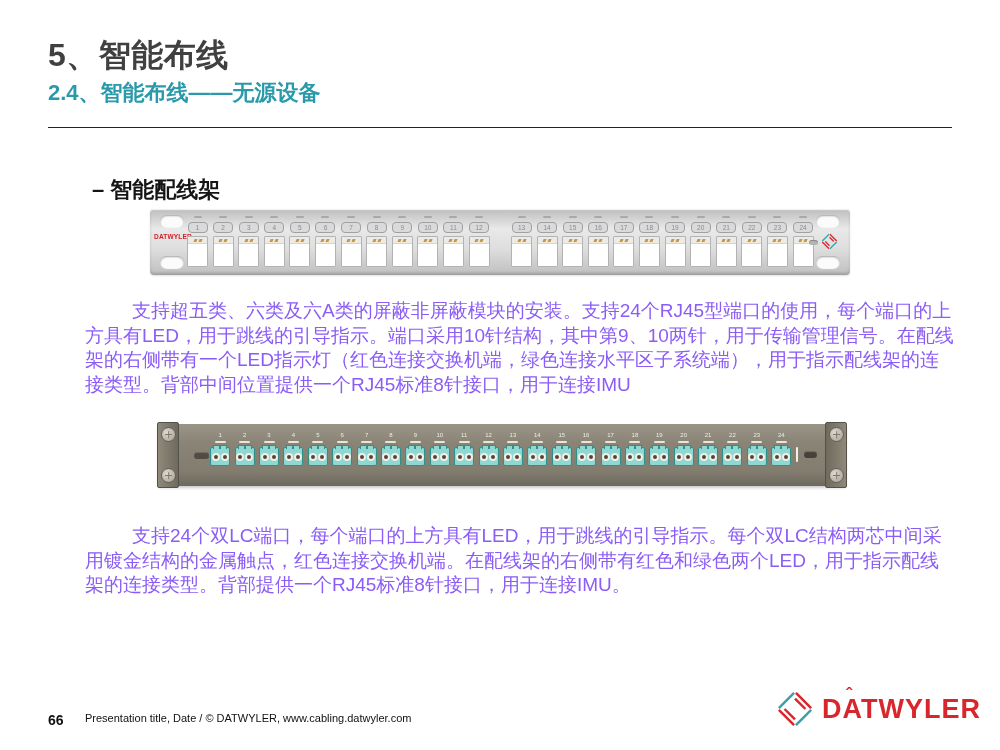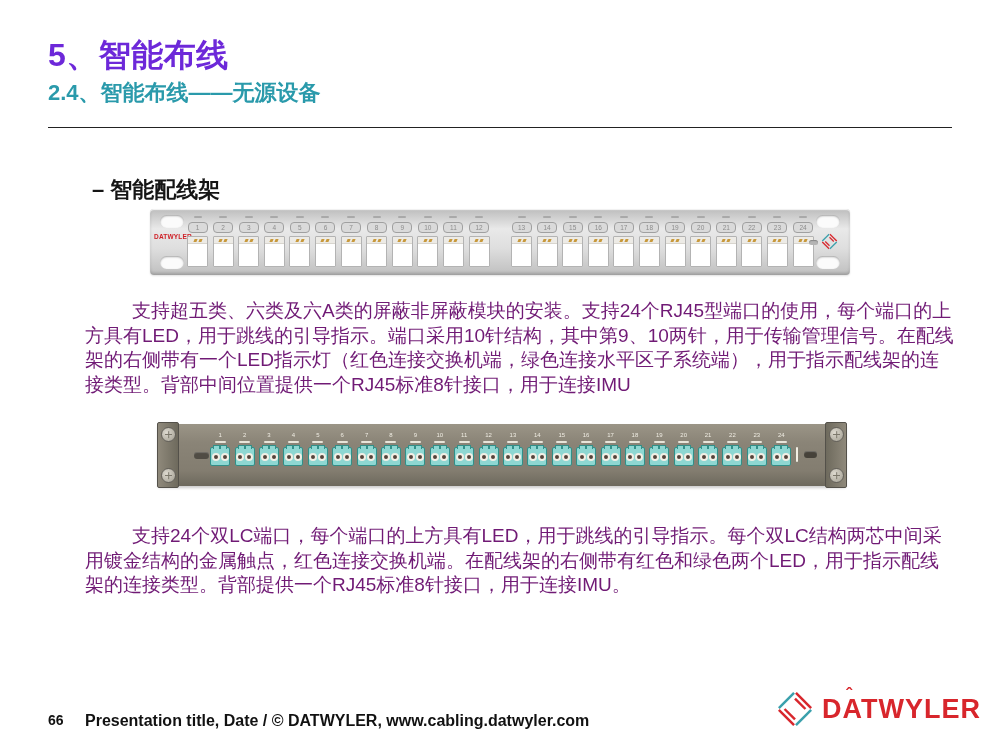--- a/index.html
+++ b/index.html
@@ -1,27 +1,27 @@
 <!DOCTYPE html>
 <html><head>
 <meta charset="utf-8">
 <style>
   html,body{margin:0;padding:0;background:#777;}
   .slide{
     position:relative;width:1000px;height:750px;background:#ffffff;
     font-family:"Liberation Sans","DejaVu Sans",sans-serif;overflow:hidden;
   }
   
-  .title{position:absolute;left:48px;top:34px;font-size:32px;font-weight:700;color:#6d28d9;letter-spacing:0.5px;}
+  .title{position:absolute;left:48px;top:34px;font-size:32px;font-weight:700;color:#404040;letter-spacing:0.5px;}
   .subtitle{position:absolute;left:48px;top:78px;font-size:22px;font-weight:700;color:#2A9AAB;}
   .hrule{position:absolute;left:48px;top:127px;width:904px;height:0;border-top:1.6px solid #222;}
   .section-heading{position:absolute;left:92px;top:167px;font-size:22px;font-weight:700;color:#151515;margin-top:8px;}
 
   
-  .para{position:absolute;left:85px;width:872px;font-size:19px;line-height:24.6px;color:#701a75;text-indent:47px;}
+  .para{position:absolute;left:85px;width:872px;font-size:19px;line-height:24.6px;color:#8b5cf6;text-indent:47px;}
   .para1{top:299px;}
   .para2{top:524px;}
 
   
   .panel1{
     position:absolute;left:150px;top:209px;width:700px;height:66px;border-radius:4px;
     background:linear-gradient(#bdbdbd,#e9e9e9 30%,#dedede 60%,#bfbfbf);
     box-shadow:inset 0 1px 1px #f7f7f7, inset 0 -2px 3px rgba(0,0,0,.18), 0 1px 2px rgba(0,0,0,.12);
   }
   .p1-hole{position:absolute;width:24px;height:13px;border-radius:7px;background:#fbfbfb;
@@ -63,21 +63,21 @@
   .p2-adapter{position:relative;width:20px;height:19px;background:#8ed7d2;border:1px solid #328f88;border-radius:2px;
     box-sizing:border-box;display:flex;justify-content:center;align-items:center;gap:1px;}
   .p2-adapter::before,.p2-adapter::after{content:"";position:absolute;top:-3px;width:5px;height:3px;background:#8ed7d2;border:1px solid #328f88;border-bottom:none;}
   .p2-adapter::before{left:2px;} .p2-adapter::after{right:2px;}
   .p2-hole{width:4px;height:4px;border-radius:50%;background:#54433b;border:2.5px solid #f2efe5;}
   .p2-endmark{position:absolute;left:638px;top:23px;width:2px;height:15px;background:#f2efe5;border-radius:1px;}
   .p2-led{position:absolute;left:646px;top:27px;width:13px;height:7px;border-radius:3px;background:#46423a;box-shadow:inset 0 1px 1px rgba(255,255,255,.25);}
 
   
   .page-number{position:absolute;left:48px;top:712px;font-size:14px;font-weight:700;color:#111;}
-  .footer-text{position:absolute;left:85px;top:712px;font-size:16px;font-weight:700;color:#111;}
+  .footer-text{position:absolute;left:85px;top:712px;font-size:11px;font-weight:400;color:#111;}
   .logo{position:absolute;left:776px;top:690px;display:flex;align-items:center;}
   .logo-text{position:relative;margin-left:8px;font-size:27px;font-weight:700;color:#d8262c;letter-spacing:1px;}
   .logo-caret{position:absolute;left:24px;top:-9px;font-size:18px;font-weight:700;color:#d8262c;}
 </style>
 </head>
 <body>
 
 <div class="slide">
 
   <div class="title">5、智能布线</div>

